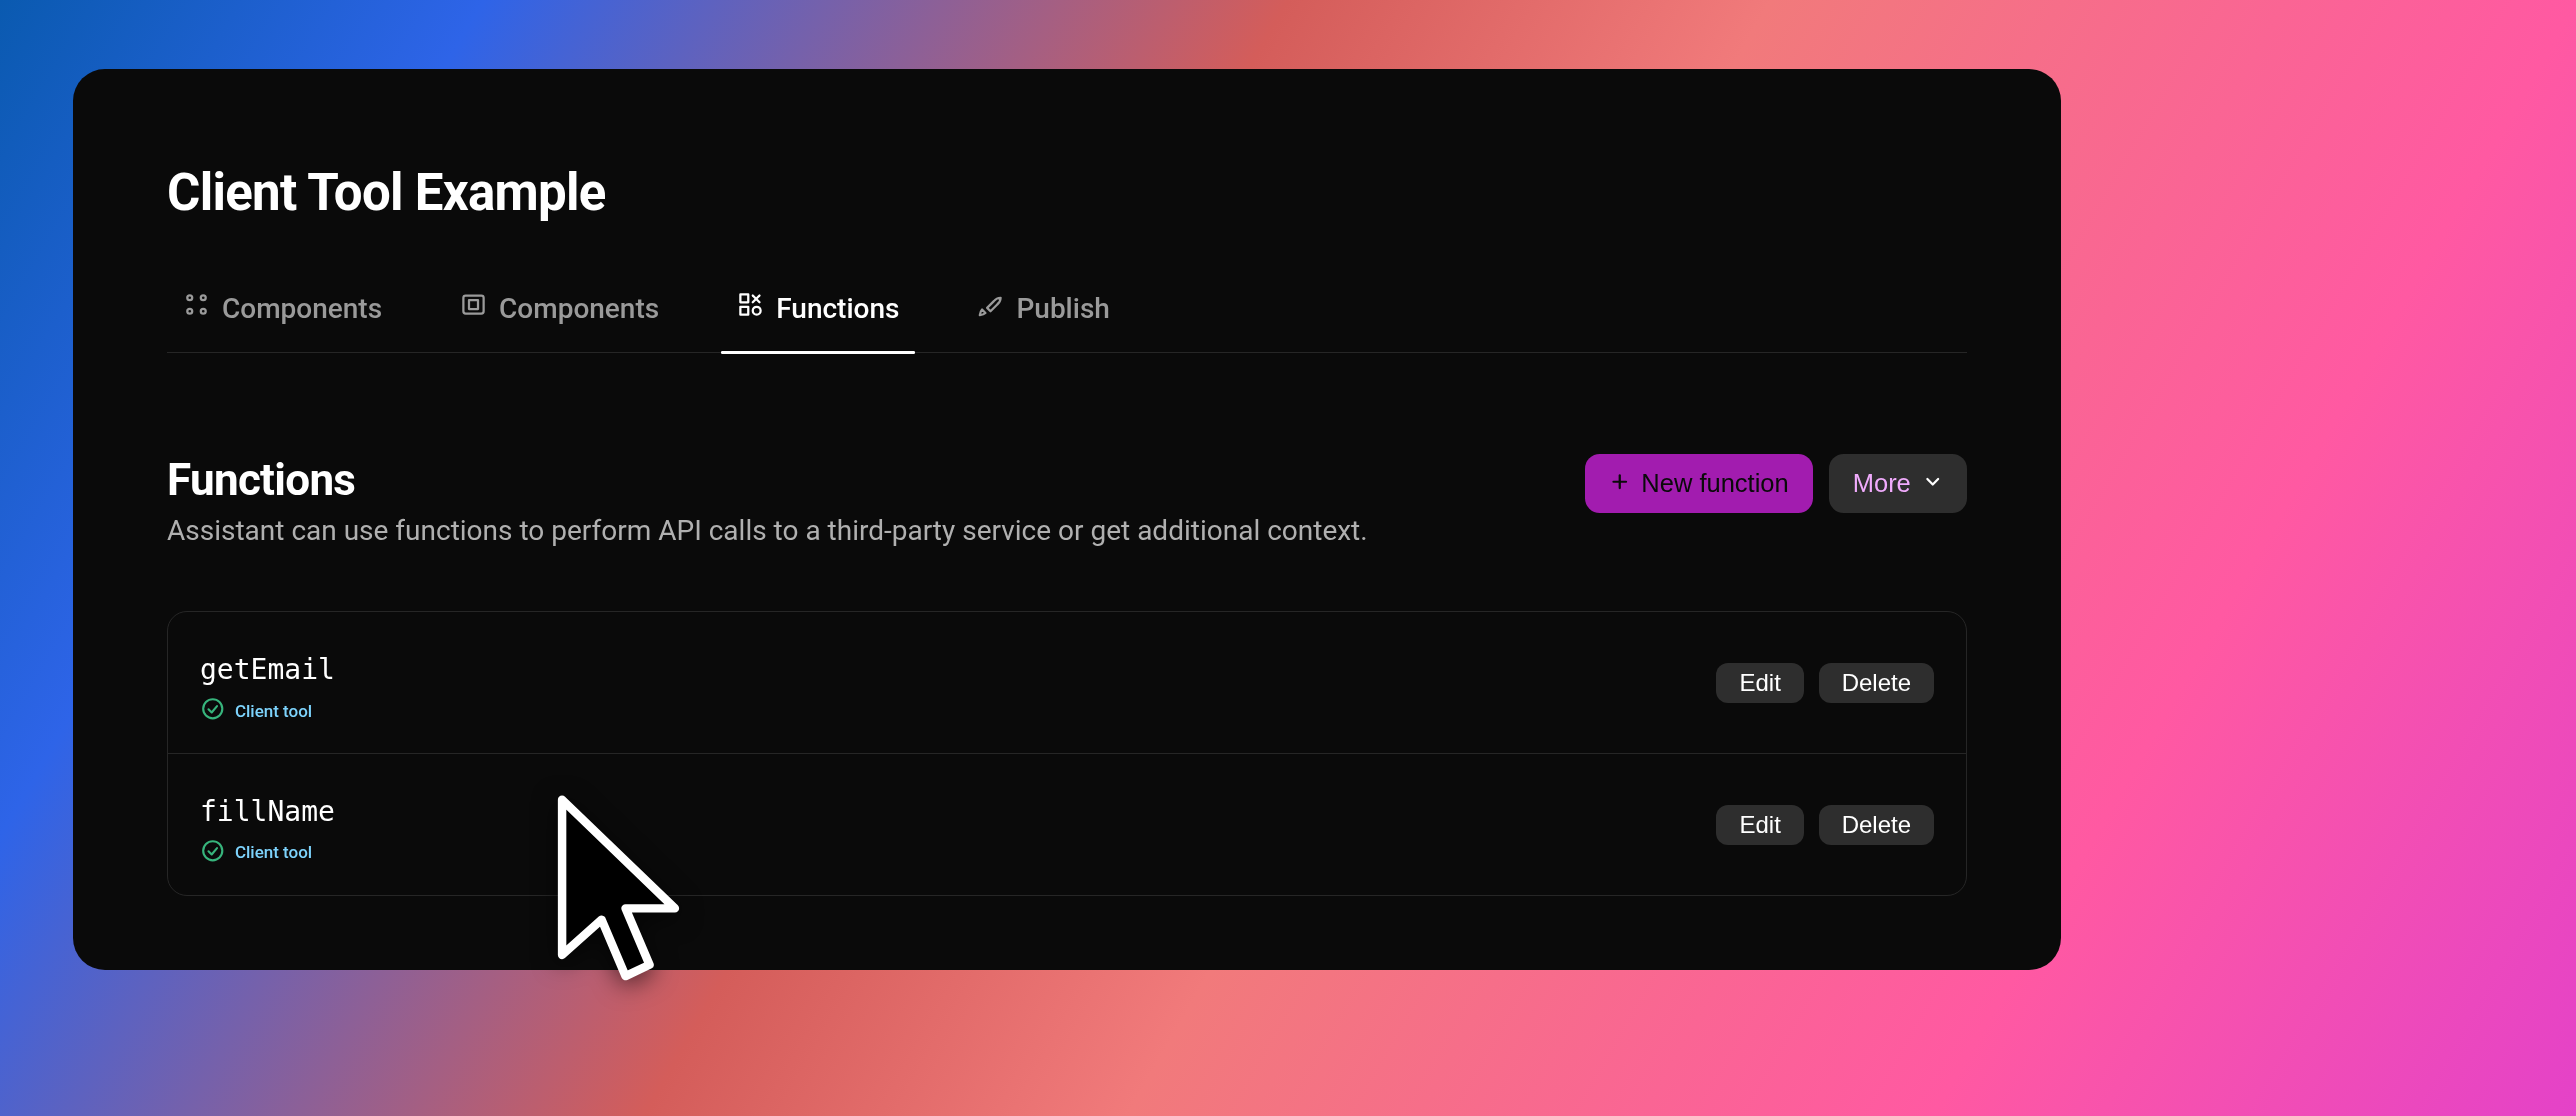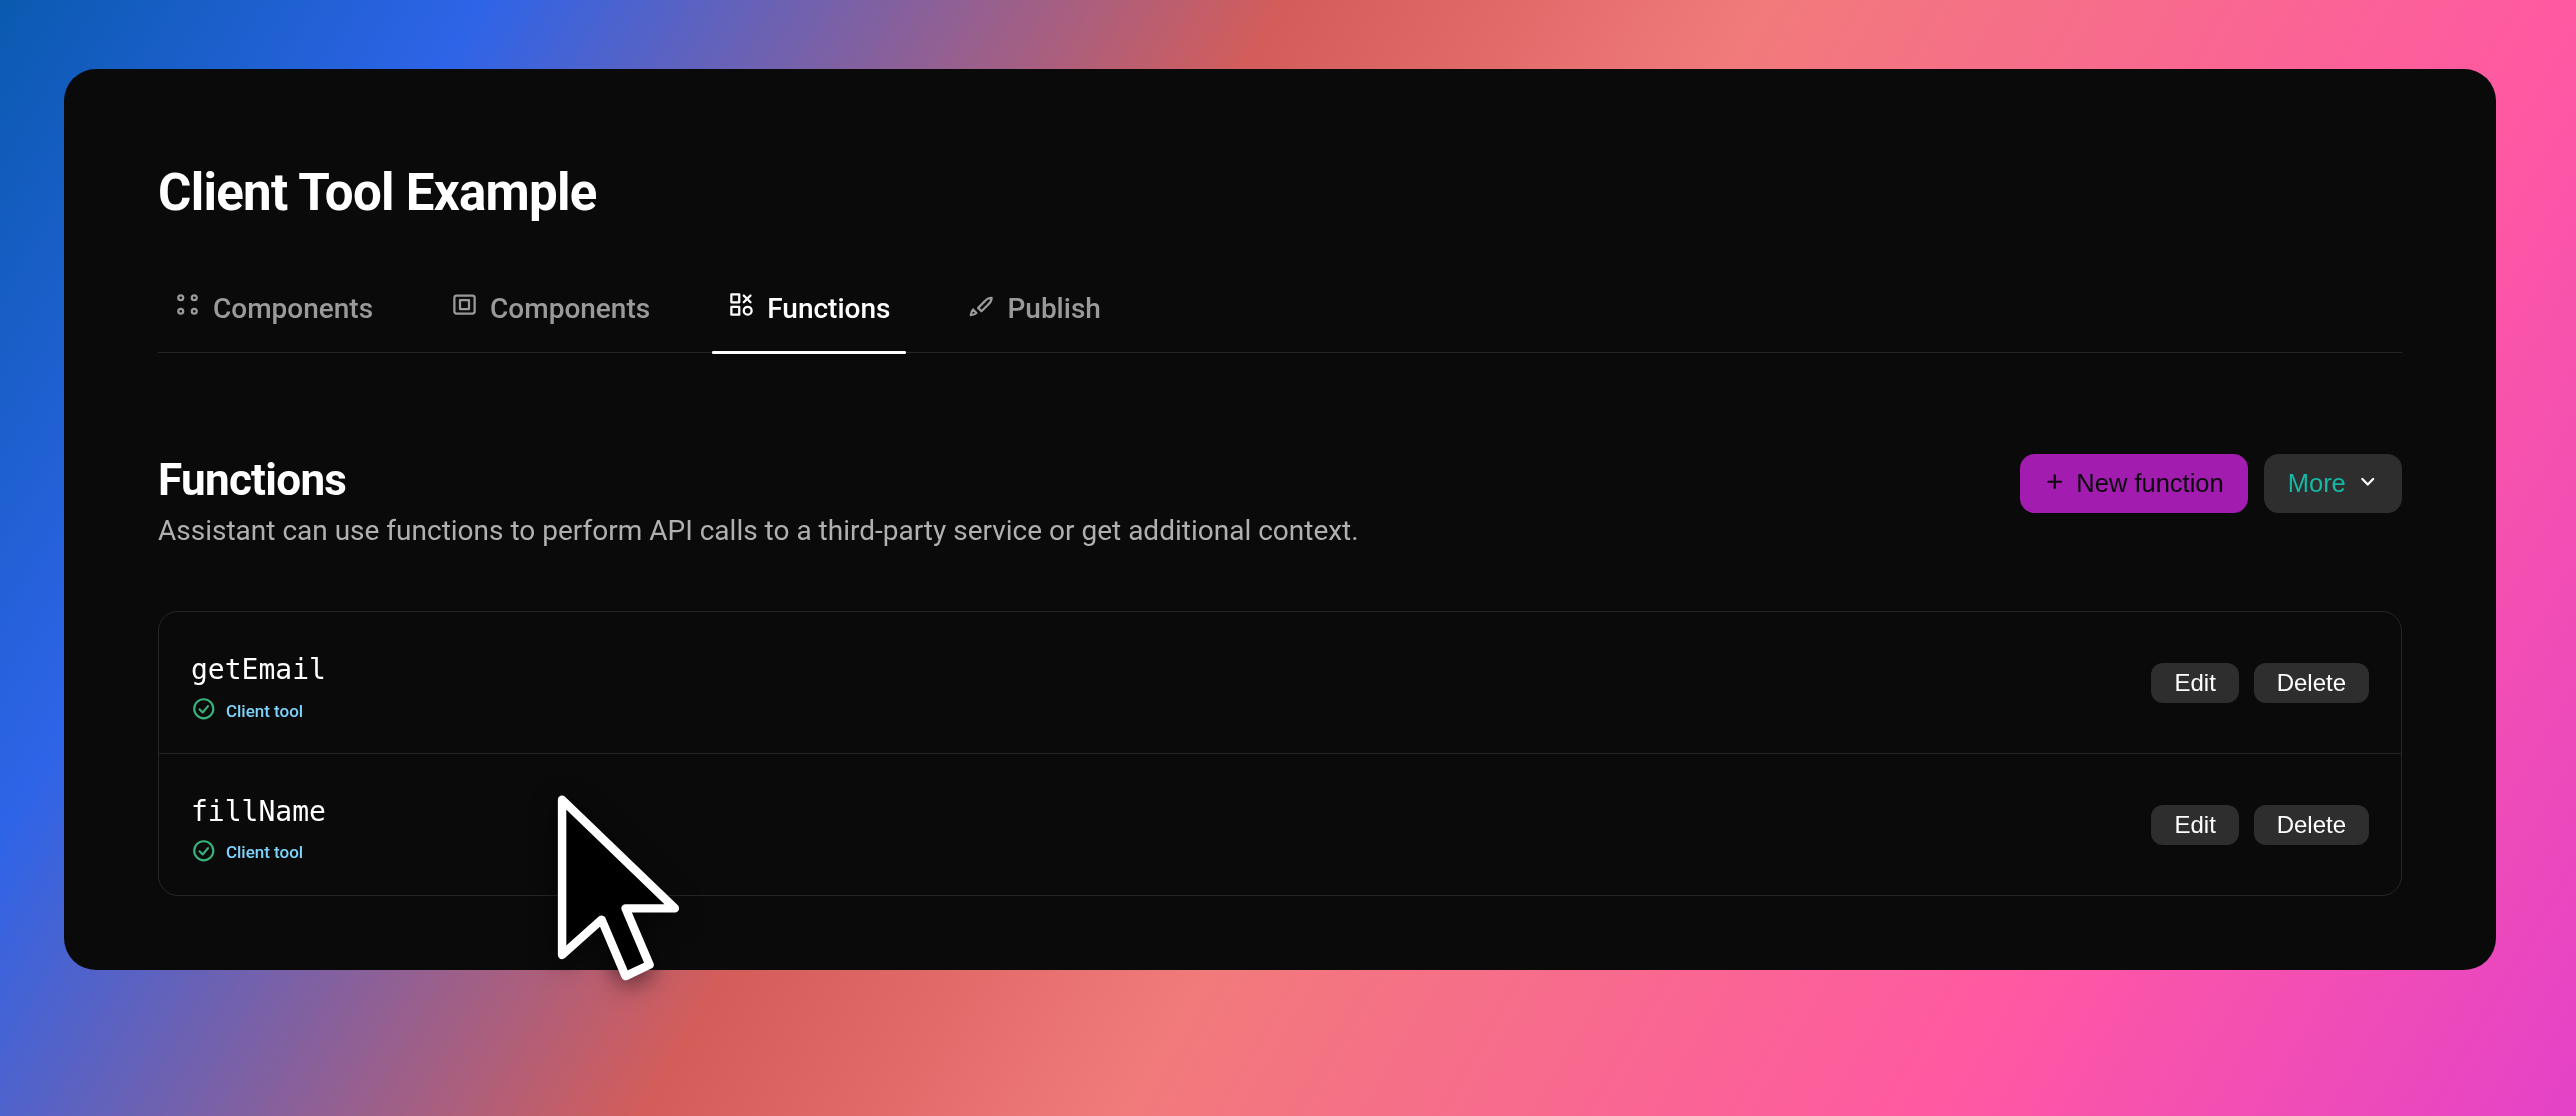--- a/index.html
+++ b/index.html
@@ -5,22 +5,22 @@
     * { margin:0; padding:0; box-sizing:border-box; }
     body {
       width:2576px; height:1117px;
       background: linear-gradient(120deg,#0a5ab0 0%,#2e64e8 15%,#d45d5a 40%,#f17a7b 55%,#ff59a2 80%,#e442c8 100%);
       font-family:-apple-system,BlinkMacSystemFont,"Segoe UI",Roboto,Helvetica,Arial,sans-serif;
       position:relative;
       overflow:hidden;
     }
     .card {
       position:absolute;
-      left:64px; top:69px;
-      width:2432px;
+      left:73px; top:69px;
+      width:1988px;
       background:#0a0a0a;
       border-radius:32px;
       padding:94px 94px 74px 94px;
     }
     .page-title {
       color:#ffffff;
       font-size:51px;
       font-weight:700;
       letter-spacing:-0.7px;
       margin-bottom:60px;
@@ -81,21 +81,21 @@
       align-items:center;
       gap:10.7px;
       font-size:25.5px;
       font-weight:500;
       padding:14.8px 24px;
       border-radius:14.8px;
       cursor:pointer;
       border:none;
     }
     .btn-primary { background:#a21caf; color:#0a0a0a; }
-    .btn-secondary { background:#2e2e2e; color:#14b8a6; }
+    .btn-secondary { background:#2e2e2e; color:#f0abfc; }
     .btn svg { width:21.5px; height:21.5px; }
     .functions-list {
       margin-top:64px;
       border:1.3px solid #262626;
       border-radius:20px;
       overflow:hidden;
     }
     .func-row {
       display:flex;
       align-items:center;

